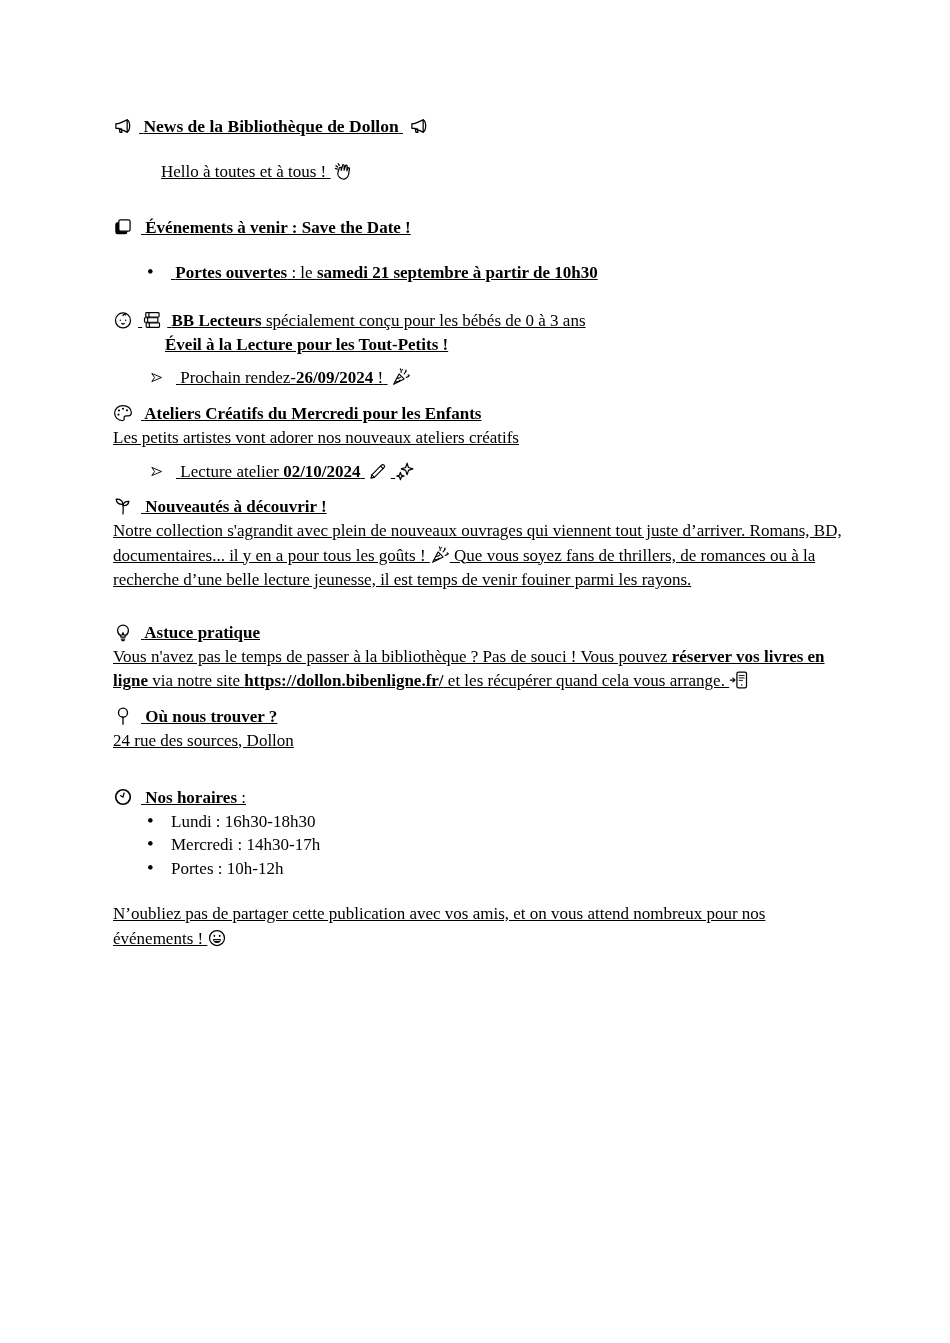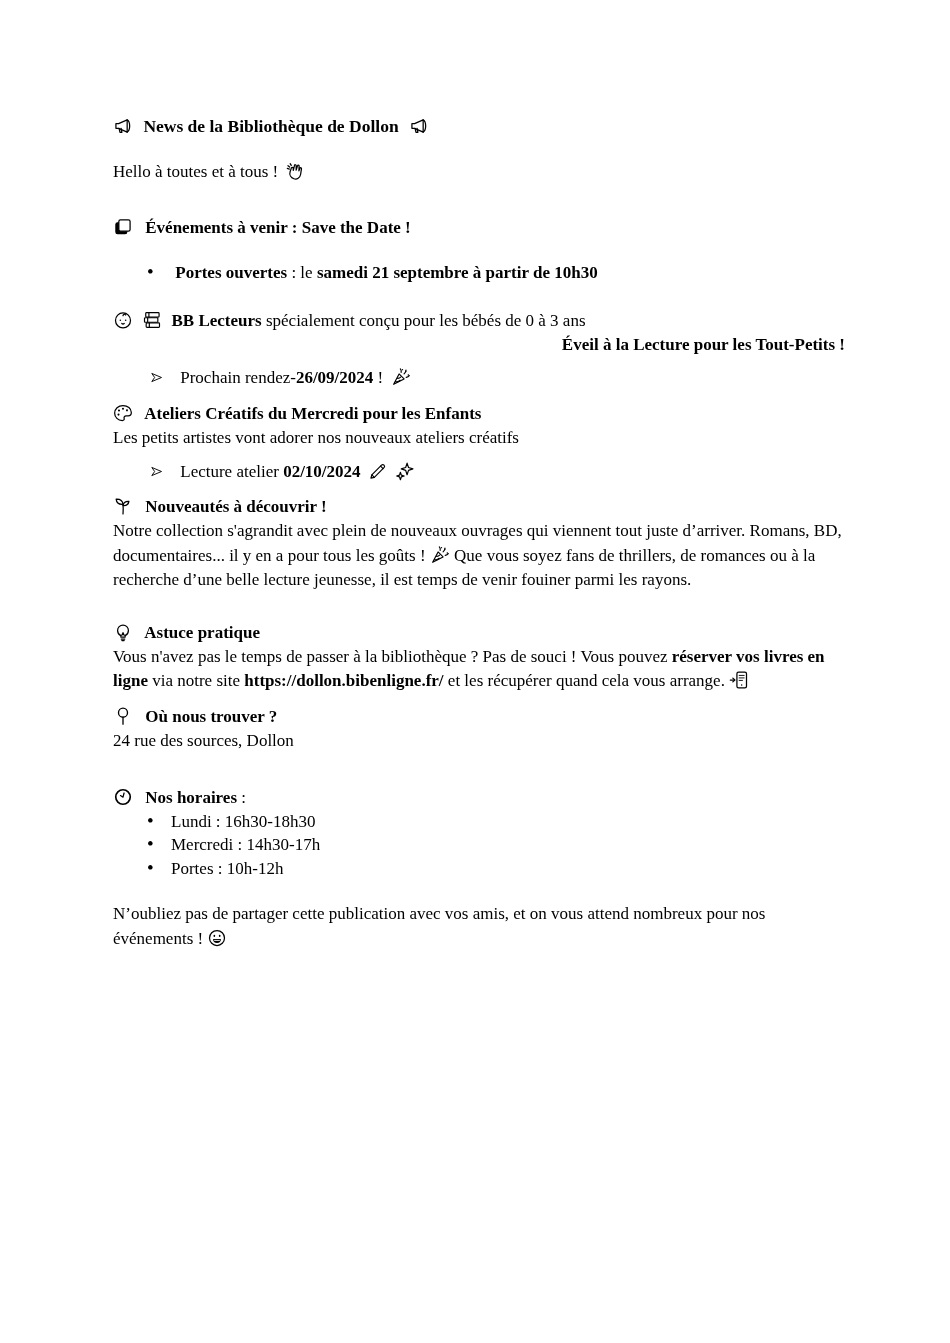--- a/index.html
+++ b/index.html
@@ -8,44 +8,44 @@
     width: 950px; height: 1343px;
     box-sizing: border-box;
     background: #ffffff;
     color: #000000;
     font-family: "Liberation Serif", serif;
     font-size: 17px;
     line-height: 24px;
     padding: 114px 105px 40px 113px;
     overflow: hidden;
   }
-  p { margin: 0; }
+  p { margin: 0; text-decoration: underline; }
   b, .b { font-weight: bold; }
   .icon { display:inline-block; width:20px; height:20px; vertical-align:-4px; }
   .icon svg { width:100%; height:100%; display:block; }
 
   .title { font-weight: bold; font-size: 17.5px; }
   .title .icon { margin: 0 6px; }
   .title .icon:first-child { margin-left: 0; }
 
-  .greeting { margin-top: 22px; }
+  .greeting { margin-top: 22px; margin-left: 48px; }
   .intro { margin-top: 21px; max-width: 712px; }
 
   .section-heading { font-weight: bold; margin: 0; }
   .section-heading .icon { margin-right: 8px; }
 
   .events-heading { margin-top: 32px; }
 
   .bullet-row { margin-top: 20px; padding-left: 34px; }
   .bullet-row .dot::before { content: "•"; font-size: 19px; }
   .bullet-row .dot { display:inline-block; width: 24px; }
 
   .bb-block { margin-top: 24px; }
   .bb-line .icon { margin-right: 5px; }
-  .bb-subtitle { font-weight: bold; padding-left: 52px; text-align: right; }
+  .bb-subtitle { font-weight: bold; padding-left: 52px; }
 
   .arrow-row { padding-left: 36px; }
   .arrow-row .icon-arrow { width:15px; height:15px; vertical-align:-2px; margin-right: 12px; }
   .arrow-row-1 { margin-top: 9px; }
   .arrow-row-2 { margin-top: 10px; }
 
   .ateliers-heading { margin-top: 12px; }
   .nouv-heading { margin-top: 11px; }
   .nouv-para { max-width: 732px; line-height: 24.5px; }
   .astuce-heading { margin-top: 28px; }

